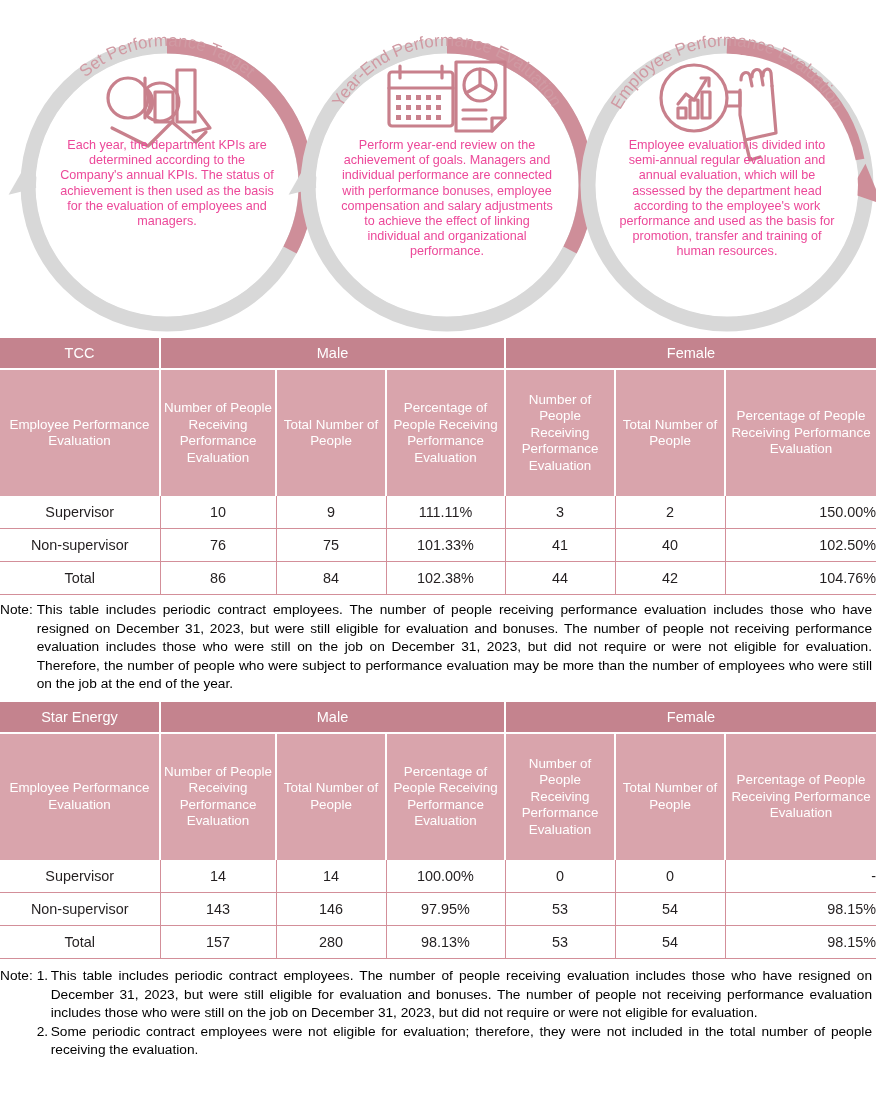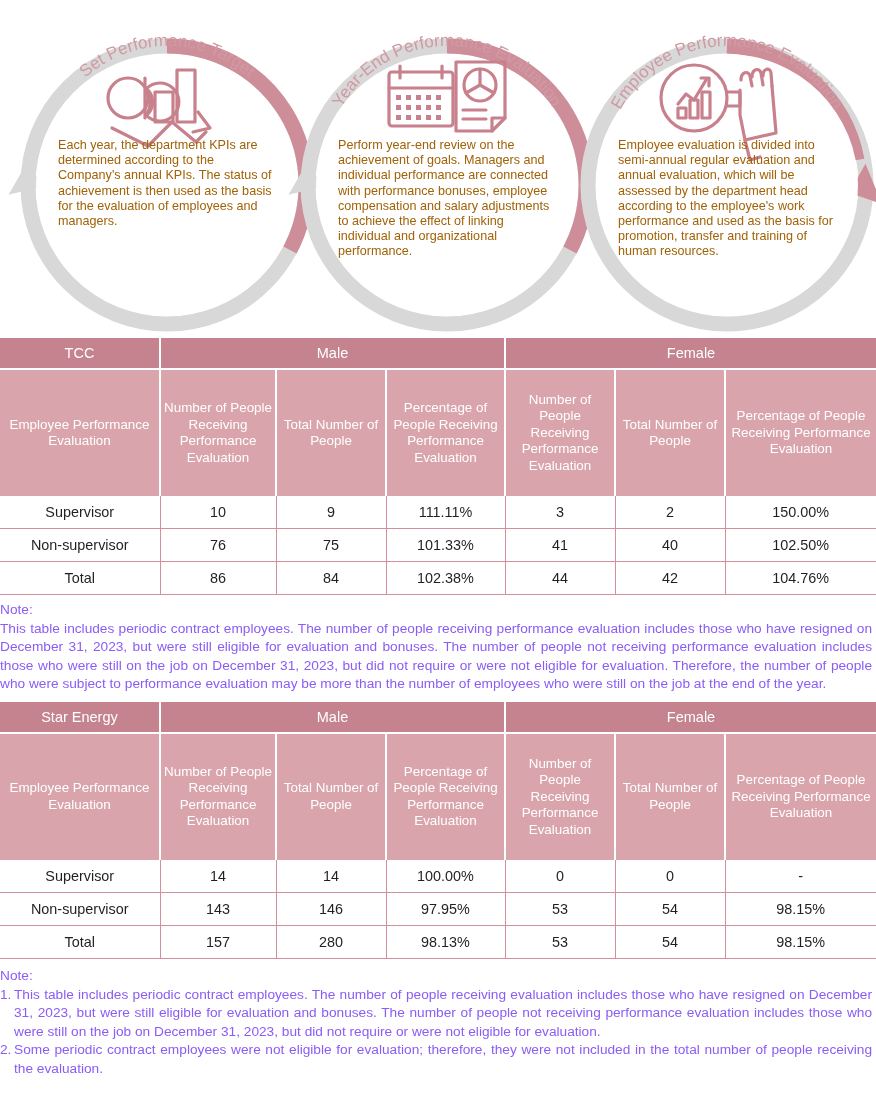--- a/index.html
+++ b/index.html
@@ -10,23 +10,24 @@
     color:#2b2b33;
     overflow:hidden;
   }
   .page{position:relative;width:876px;height:1098px;}
 
   
   .diagram{position:relative;width:876px;height:338px;}
   .diagram svg{position:absolute;left:0;top:0;}
   .circle-text{
     position:absolute;
+    text-align:center;
     font-size:12.6px;
     line-height:15.2px;
-    color:#a16207;
+    color:#ec4899;
   }
   .ct1{left:58px;top:138px;width:218px;}
   .ct2{left:338px;top:138px;width:218px;}
   .ct3{left:618px;top:138px;width:218px;}
 
   
   .tbl{
     width:876px;
     border-collapse:collapse;
     table-layout:fixed;
@@ -60,31 +61,30 @@
   .hdr-sub td:last-child{border-right:none;}
   .tbl tbody td{
     background:#ffffff;
     color:#231f20;
     font-size:14.4px;
     height:32px;
     border-bottom:1px solid #d38f99;
     border-right:1px solid #d38f99;
     margin-left:29px;
   }
-  .tbl tbody td:last-child{border-right:none;}
+  .tbl tbody td:last-child{border-right:none;text-align:right;}
   .tbl tbody tr:first-child td{border-top:none;}
 
   
   .note{
     font-size:13.7px;
     line-height:18.6px;
-    color:#8b5cf6;
+    color:#000000;
     display:flex;
     align-items:flex-start;
-    flex-direction:column;
   }
   .note-label{flex:0 0 auto;padding-right:4px;white-space:nowrap;}
   .note-body{flex:1 1 auto;text-align:justify;}
   .note1{margin:6px 0 0 0;padding:0 4px 0 0;}
   .note2{margin:8px 0 0 0;padding:0 4px 0 0;}
   .note-items{flex:1 1 auto;}
   .note-item{display:flex;align-items:flex-start;}
   .note-num{flex:0 0 auto;width:14px;}
   .note-itemtxt{flex:1 1 auto;text-align:justify;}
 

